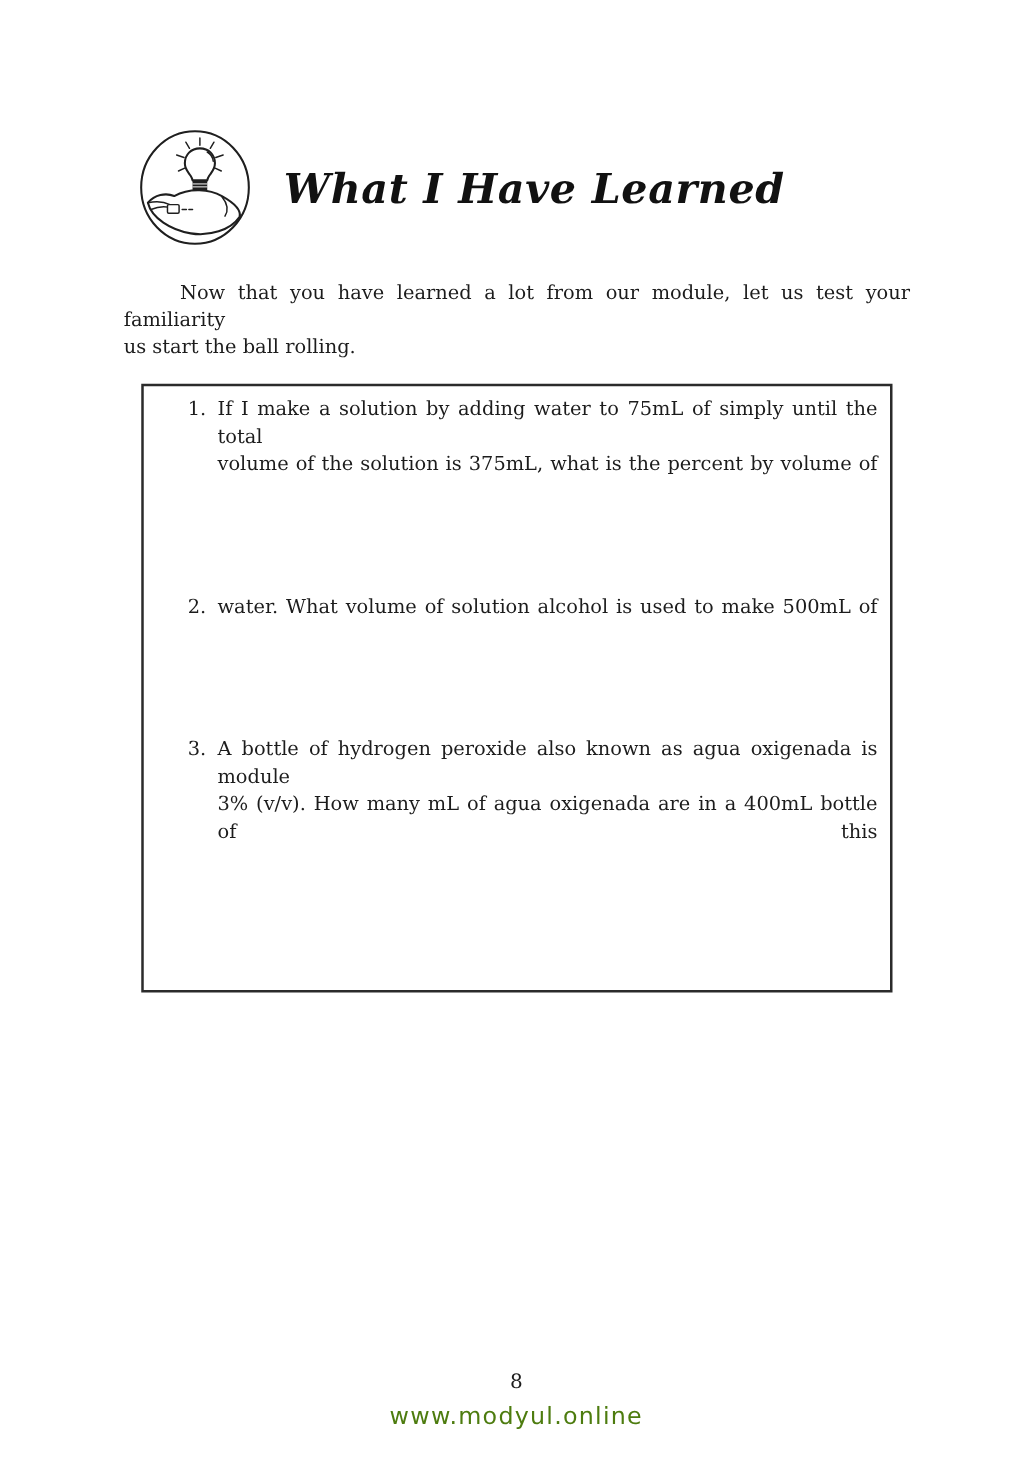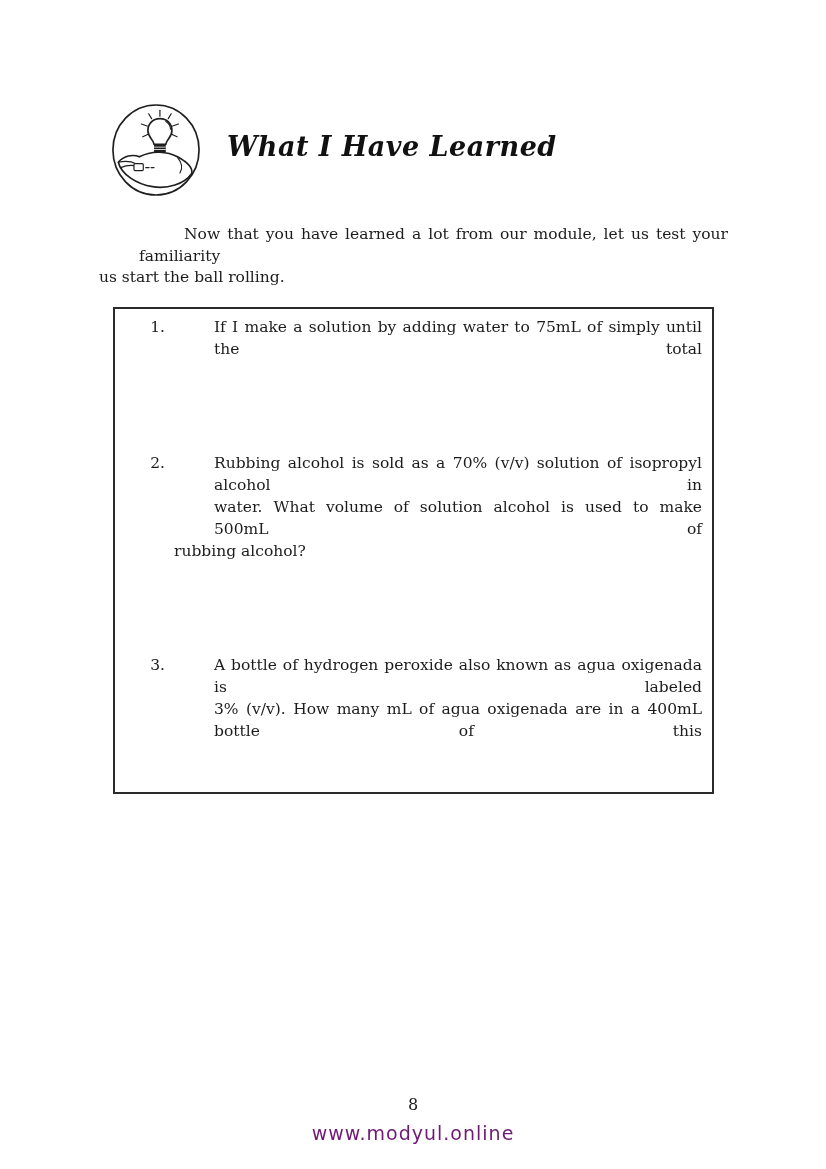--- a/index.html
+++ b/index.html
@@ -21,35 +21,35 @@
     width: 92px;
     height: 97px;
   }
   .section-title {
     position: absolute;
     left: 227px;
     top: 131px;
     font-family: "DejaVu Serif", serif;
     font-weight: bold;
     font-style: italic;
-    font-size: 27px;
+    font-size: 33px;
     letter-spacing: 0.5px;
     color: #111111;
     white-space: nowrap;
   }
   .intro {
     position: absolute;
     left: 99px;
     top: 224px;
     width: 629px;
     font-size: 15.5px;
     line-height: 21.5px;
   }
   .line { text-align: left; white-space: normal; }
-  .just { text-align: justify; text-align-last: justify; margin-left: 40px; }
+  .just { text-align: justify; text-align-last: justify; }
   .indent { text-indent: 45px; }
   .questions-box {
     position: absolute;
     left: 113px;
     top: 307px;
     width: 601px;
     height: 487px;
     border: 2px solid #2b2b2b;
     background: #ffffff;
     padding: 7px 10px 0 30px;
@@ -78,21 +78,21 @@
   }
   .watermark {
     position: absolute;
     left: 0;
     top: 1122px;
     width: 826px;
     text-align: center;
     font-family: "DejaVu Sans", sans-serif;
     font-size: 19px;
     letter-spacing: 1px;
-    color: #701a75;
+    color: #4d7c0f;
   }
   svg .stroke { fill: none; stroke: #1f1f1f; stroke-width: 1.7; stroke-linecap: round; stroke-linejoin: round; }
   svg .thin   { fill: none; stroke: #1f1f1f; stroke-width: 1.2; stroke-linecap: round; }
   svg .fillw  { fill: #ffffff; stroke: #1f1f1f; stroke-width: 1.7; stroke-linejoin: round; }
   svg .dark   { fill: #1f1f1f; stroke: none; }
 </style>
 </head>
 <body>
 
 <div class="page">
@@ -131,36 +131,35 @@
     <div class="line just indent">Now that you have learned a lot from our module, let us test your familiarity</div>
     <div class="line">us start the ball rolling.</div>
   </div>
 
   <div class="questions-box">
 
     <div class="question">
       <div class="q-num">1.</div>
       <div class="q-text">
         <div class="line just">If I make a solution by adding water to 75mL of simply until the total</div>
+        <div class="line just">volume of the solution is 375mL, what is the percent by volume of</div>
       </div>
     </div>
 
     <div class="question">
       <div class="q-num">2.</div>
       <div class="q-text">
-        <div class="line just">Rubbing alcohol is sold as a 70% (v/v) solution of isopropyl alcohol in</div>
         <div class="line just">water. What volume of solution alcohol is used to make 500mL of</div>
-        <div class="line">rubbing alcohol?</div>
       </div>
     </div>
 
     <div class="question">
       <div class="q-num">3.</div>
       <div class="q-text">
-        <div class="line just">A bottle of hydrogen peroxide also known as agua oxigenada is labeled</div>
+        <div class="line just">A bottle of hydrogen peroxide also known as agua oxigenada is module</div>
         <div class="line just">3% (v/v). How many mL of agua oxigenada are in a 400mL bottle of this</div>
       </div>
     </div>
 
   </div>
 
   <div class="page-number">8</div>
   <div class="watermark">www.modyul.online</div>
 
 </div>

